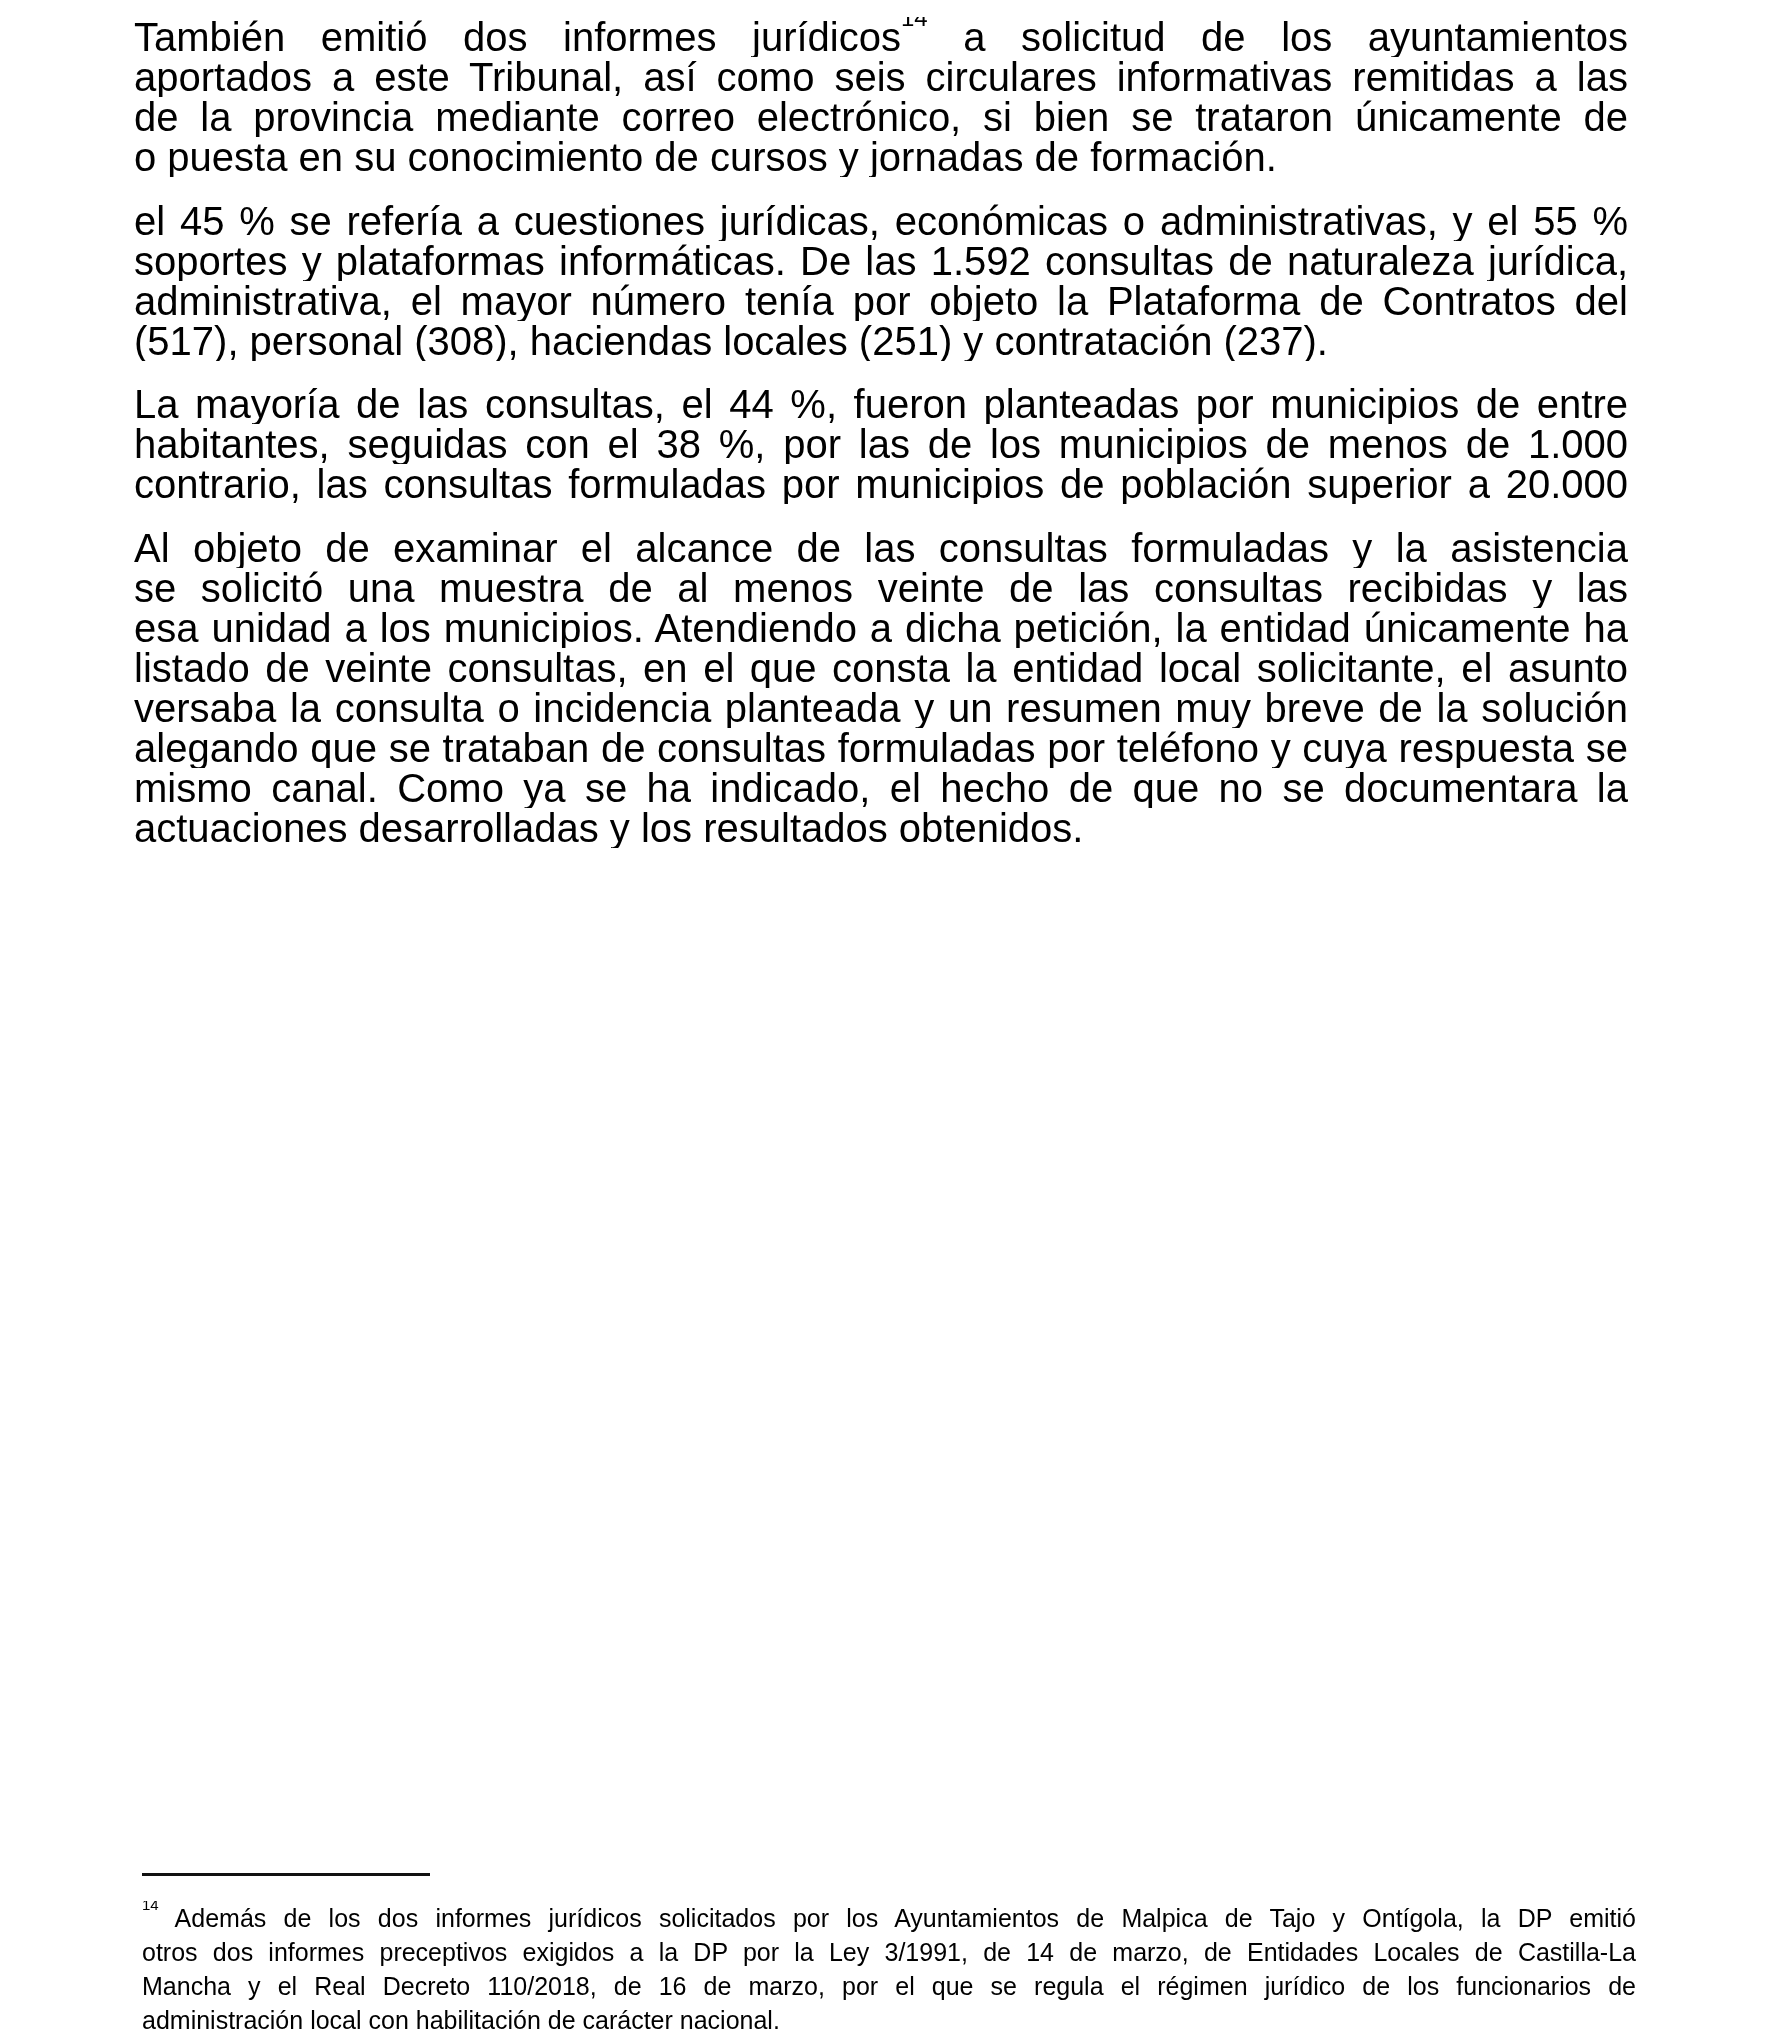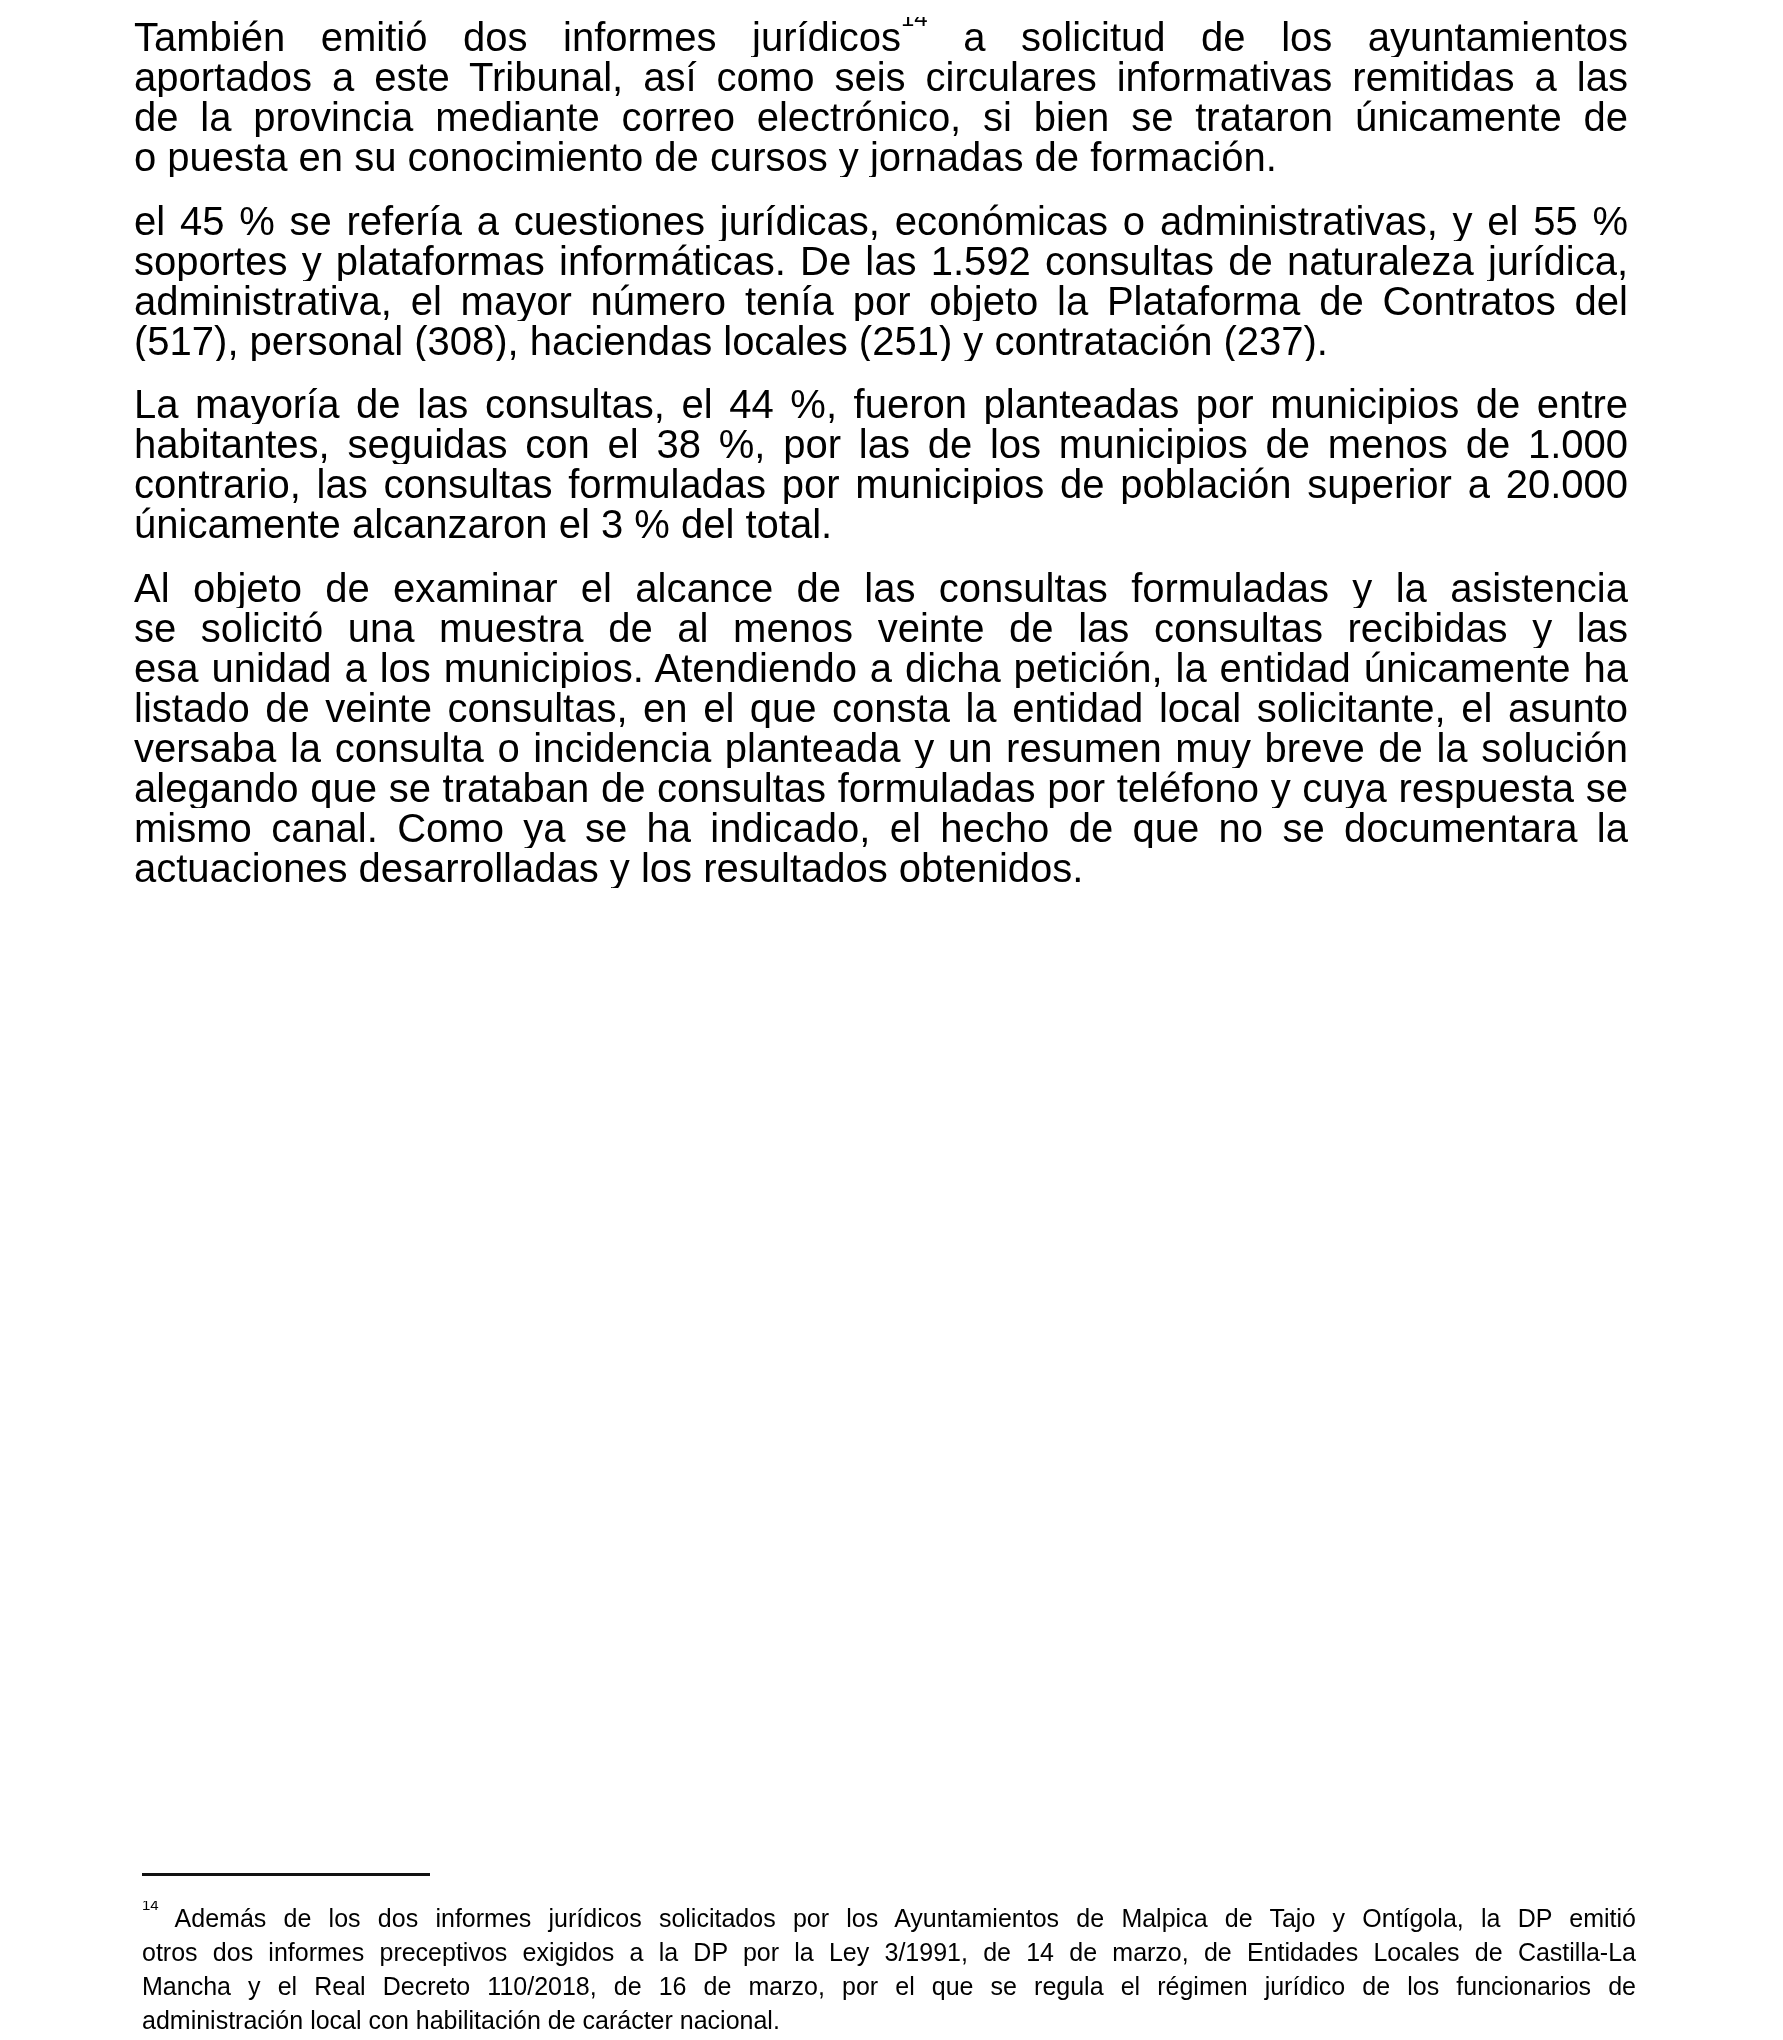--- a/index.html
+++ b/index.html
@@ -84,21 +84,20 @@
     <div class="para">
         <div class="line">el 45 % se refería a cuestiones jurídicas, económicas o administrativas, y el 55 % restante a distintos</div>
         <div class="line">soportes y plataformas informáticas. De las 1.592 consultas de naturaleza jurídica, económica o</div>
         <div class="line">administrativa, el mayor número tenía por objeto la Plataforma de Contratos del Sector Público</div>
         <div class="line last">(517), personal (308), haciendas locales (251) y contratación (237).</div>
       </div>
     <div class="para">
         <div class="line">La mayoría de las consultas, el 44 %, fueron planteadas por municipios de entre 1.001 y 5.000</div>
         <div class="line">habitantes, seguidas con el 38 %, por las de los municipios de menos de 1.000 habitantes. Por el</div>
         <div class="line">contrario, las consultas formuladas por municipios de población superior a 20.000 habitantes</div>
-        <div class="line last">únicamente alcanzaron el 3 % del total.</div>
       </div>
     <div class="para">
         <div class="line">Al objeto de examinar el alcance de las consultas formuladas y la asistencia prestada por el Servicio,</div>
         <div class="line">se solicitó una muestra de al menos veinte de las consultas recibidas y las respuestas remitidas por</div>
         <div class="line">esa unidad a los municipios. Atendiendo a dicha petición, la entidad únicamente ha remitido un</div>
         <div class="line">listado de veinte consultas, en el que consta la entidad local solicitante, el asunto sobre el que</div>
         <div class="line">versaba la consulta o incidencia planteada y un resumen muy breve de la solución facilitada,</div>
         <div class="line">alegando que se trataban de consultas formuladas por teléfono y cuya respuesta se realizó por el</div>
         <div class="line">mismo canal. Como ya se ha indicado, el hecho de que no se documentara la resolución de estas</div>
         <div class="line last">actuaciones desarrolladas y los resultados obtenidos.</div>

